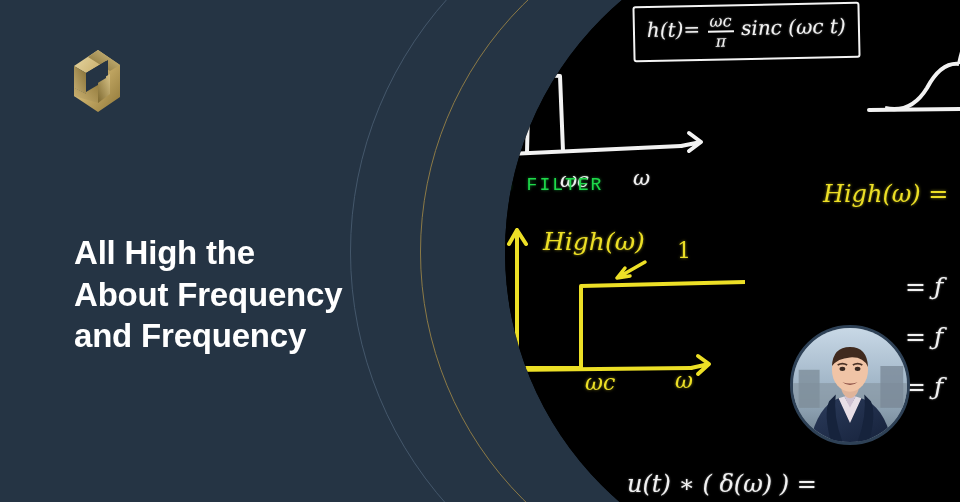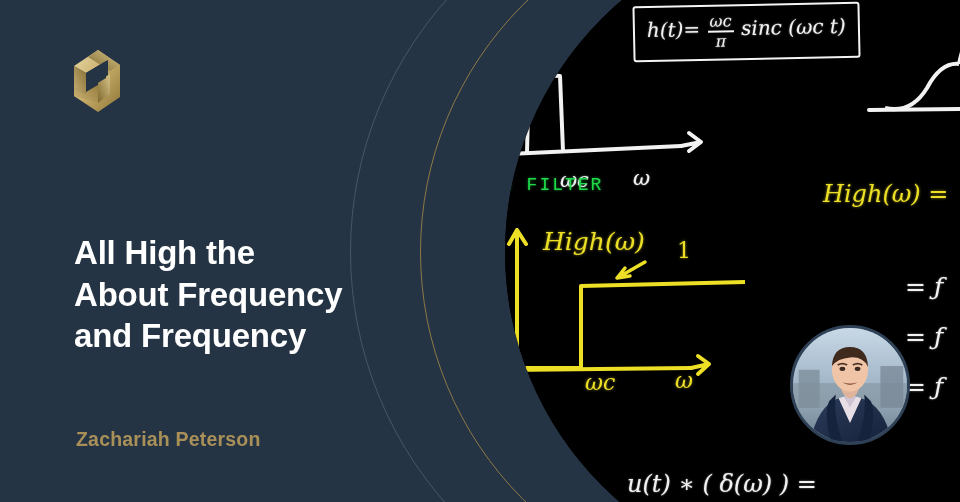--- a/index.html
+++ b/index.html
@@ -227,15 +227,14 @@
       <path d="M14 25 L34 13 L34 30 L14 42 Z" fill="#253444"></path>
     </svg>
   </div>
 
   <h1 class="title">
     <span>All High the</span><br>
     <span>About Frequency</span><br>
     <span>and Frequency</span>
   </h1>
 
-  <div class="byline">Zachariah Peterson</div>
 
 </div>
 
 </body></html>

